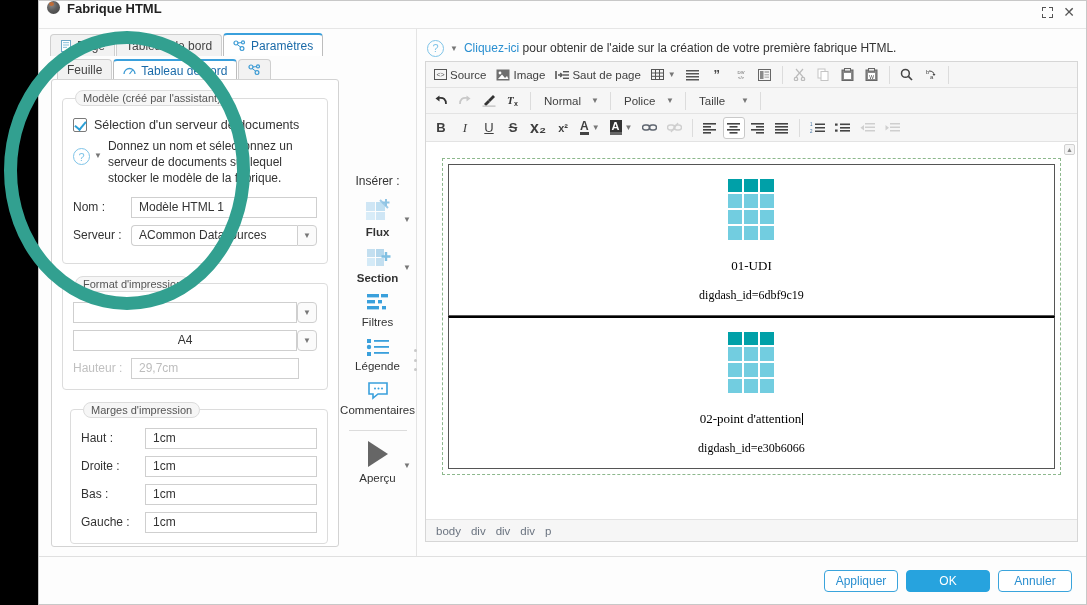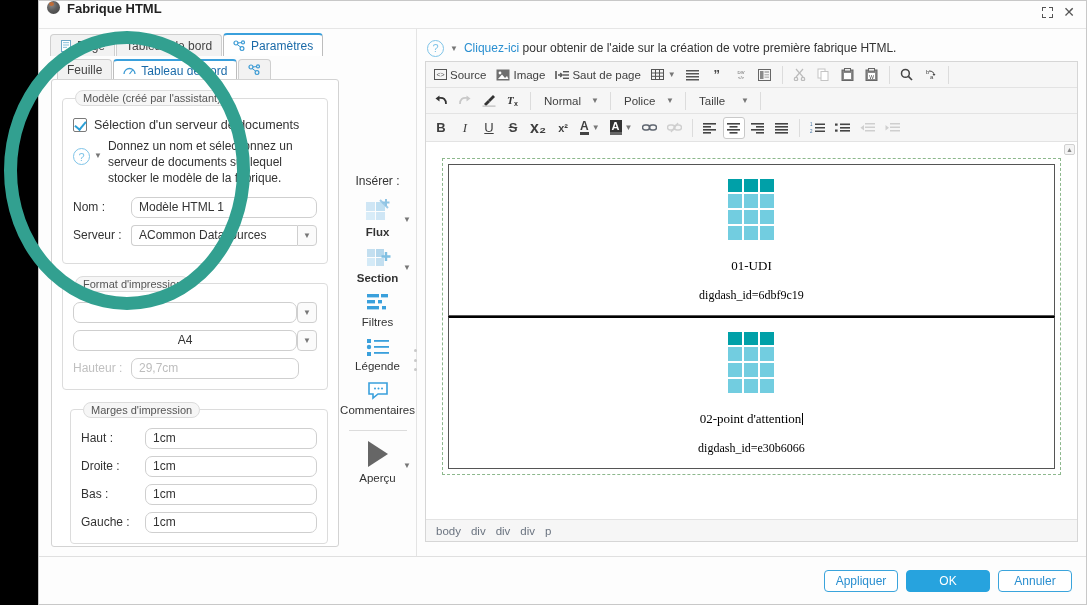--- a/index.html
+++ b/index.html
@@ -108,21 +108,21 @@
     border: 1.4px solid #7fc4e8; color: #7fc4e8;
     font-size: 11px; display: flex; align-items: center; justify-content: center;
     flex: none; margin-top: 10px; cursor: pointer;
   }
   .caret-sm { color: #777; font-size: 8px; margin-top: 13px; flex: none; cursor: pointer; }
   .helptext { font-size: 12px; line-height: 1.35; color: #333; padding-left: 2px; }
   .frow { display: flex; align-items: center; margin-bottom: 7px; }
   .flabel { font-size: 12px; color: #333; width: 58px; flex: none; }
   .flabel.wide { width: 64px; }
   .ctrl {
-    height: 21px; border: 1px solid #cfcfcf; border-radius: 7px;
+    height: 21px; border: 1px solid #cfcfcf; border-radius: 0;
     background: #fff; font-size: 12px; color: #333;
     display: flex; align-items: center; padding: 0 7px; flex: 1; min-width: 0;
   }
   .ctrl.disabled { color: #bdbdbd; background: #fff; }
   .combo { display: flex; flex: 1; min-width: 0; }
   .combo .ctrl { border-radius: 4px 0 0 4px; border-right: none; }
   .combo .arrow {
     width: 20px; height: 21px; border: 1px solid #cfcfcf; border-radius: 0 4px 4px 0;
     background: #fbfbfb; display: flex; align-items: center; justify-content: center;
     color: #777; font-size: 8px; cursor: pointer;

